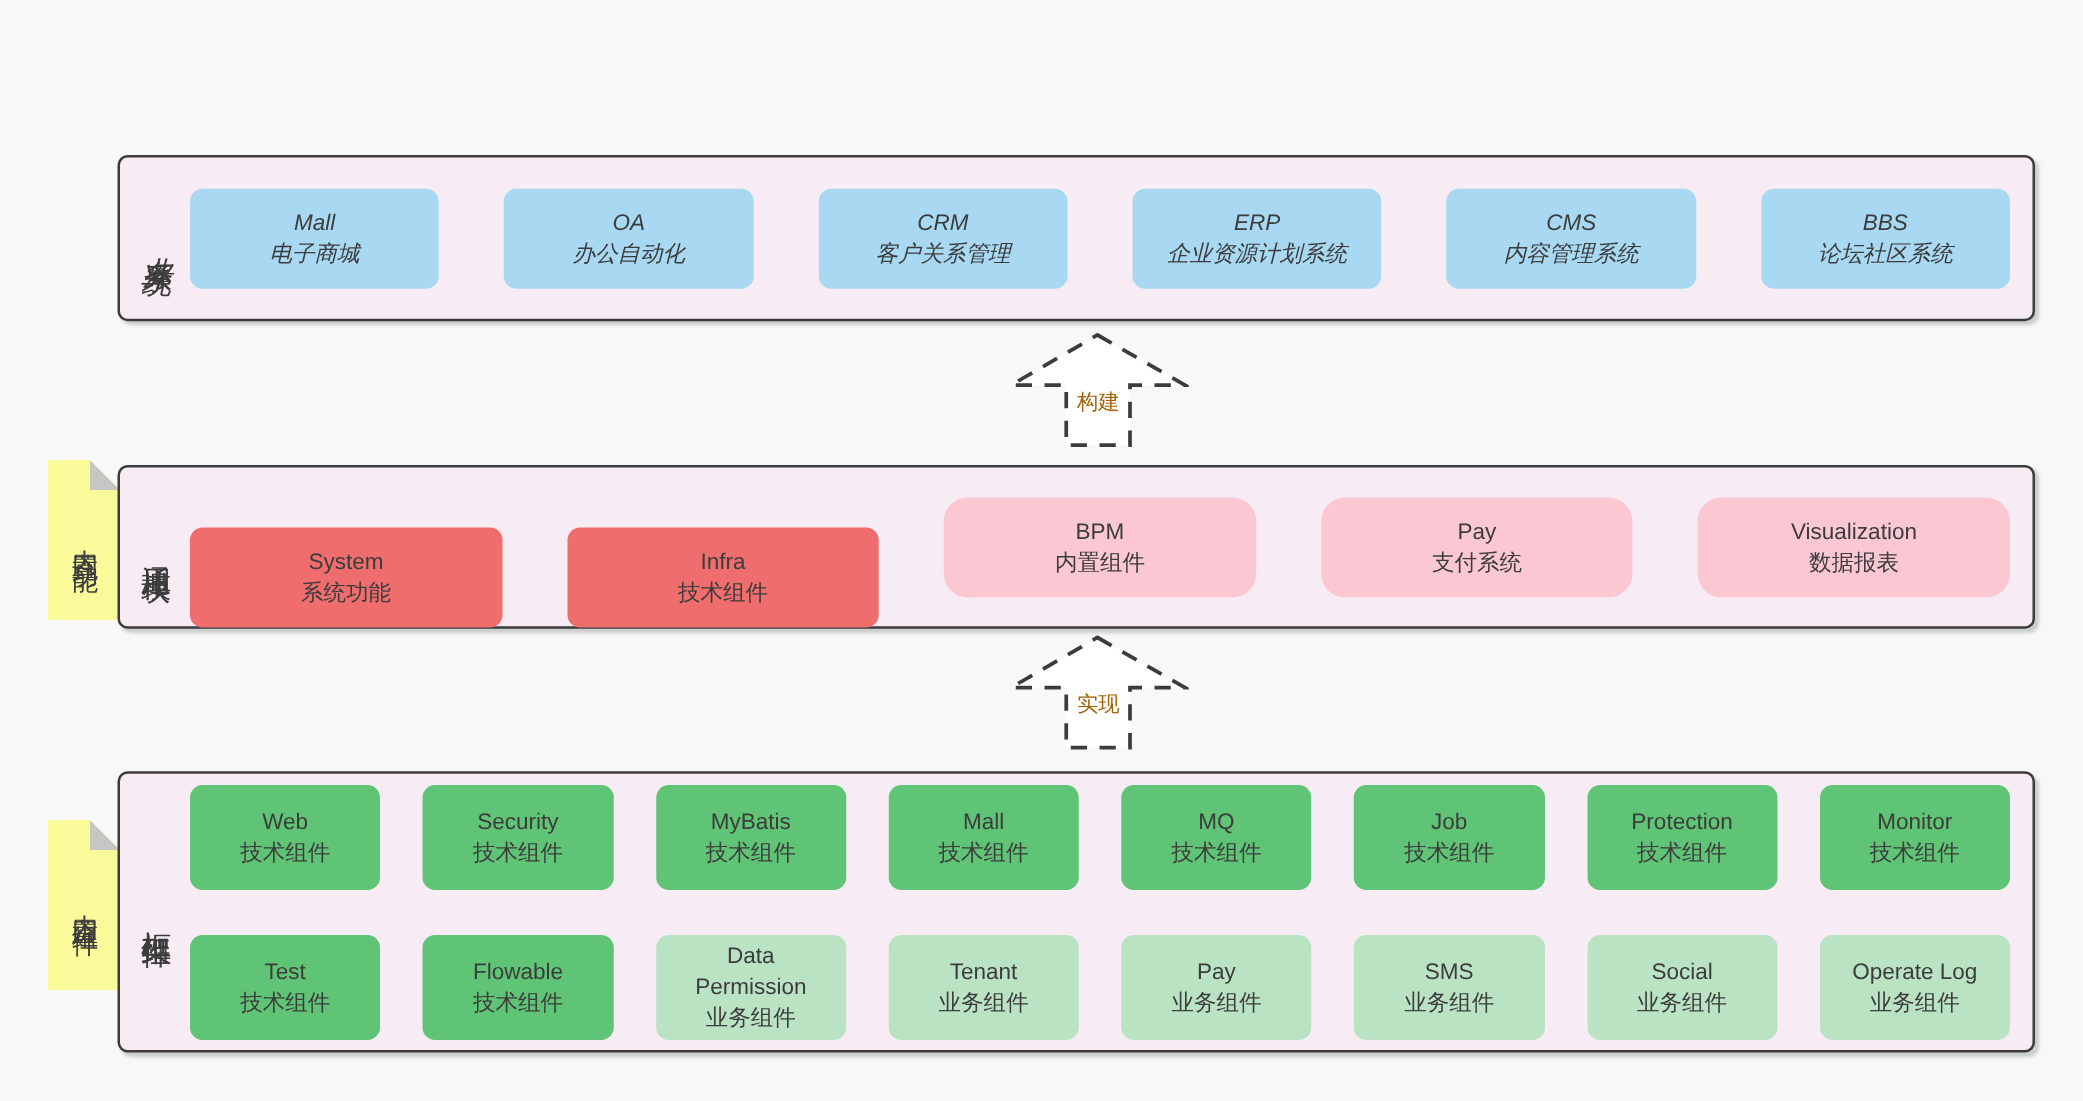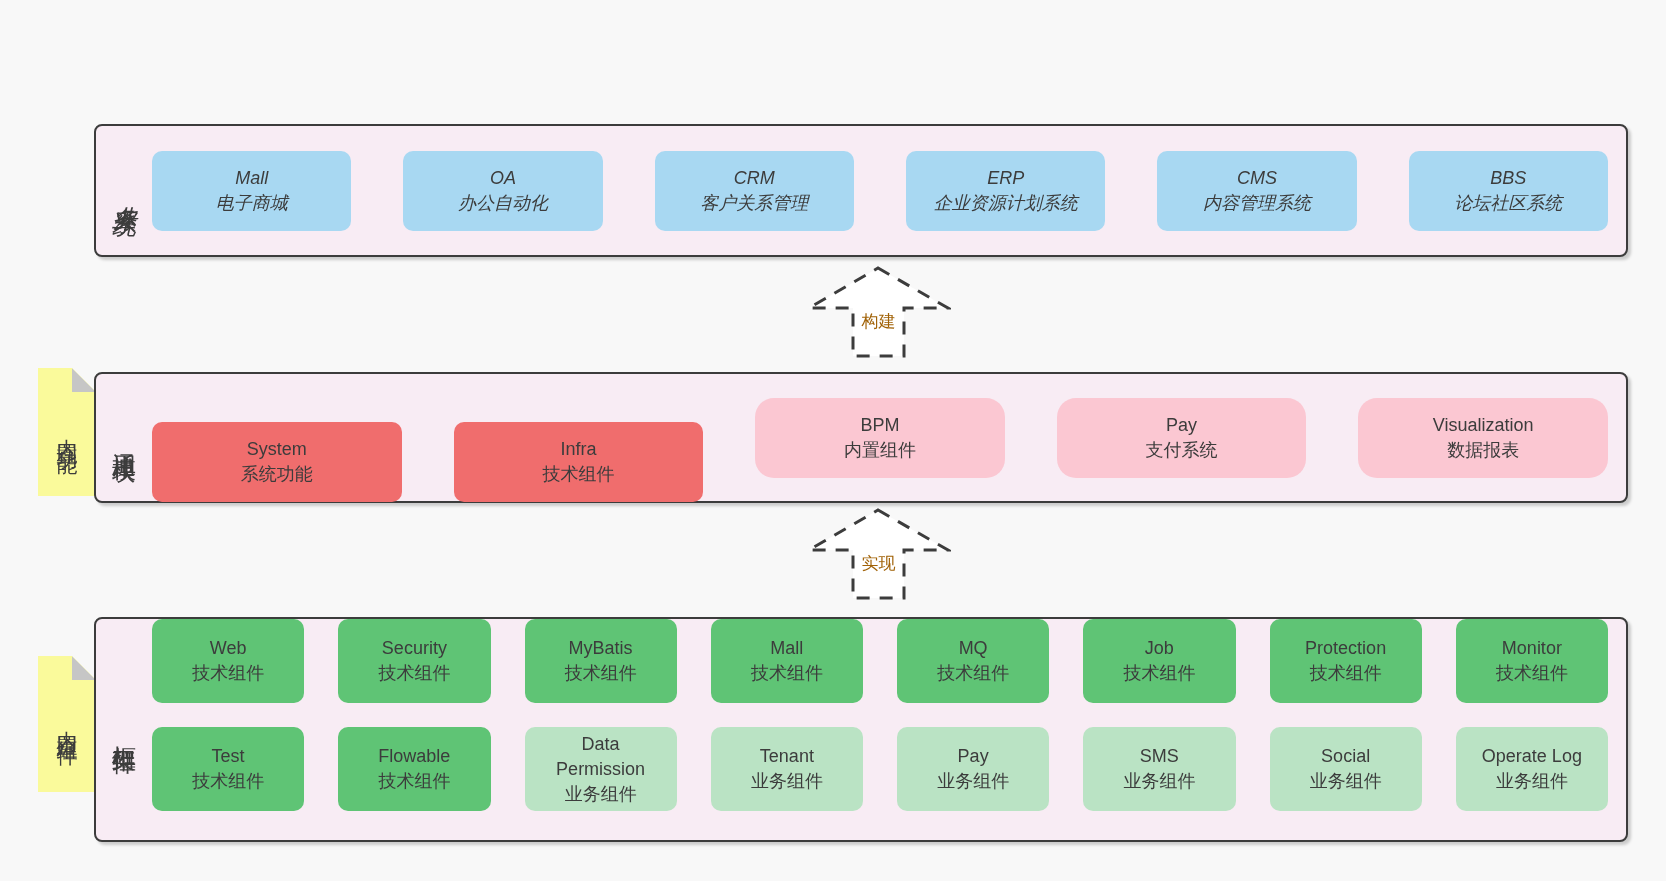--- a/index.html
+++ b/index.html
@@ -52,21 +52,22 @@
     flex: 1;
     display: flex;
     gap: 52px;
     align-items: center;
     padding-right: 18px;
   }
   .rows-col {
     flex: 1;
     display: flex;
     flex-direction: column;
-    gap: 24px;
+    justify-content: center;
+    gap: 36px;
     padding-right: 18px;
   }
   .row8 { display: flex; gap: 34px; }
 
   .box {
     flex: 1;
     height: 80px;
     border-radius: 10px;
     display: flex;
     flex-direction: column;

